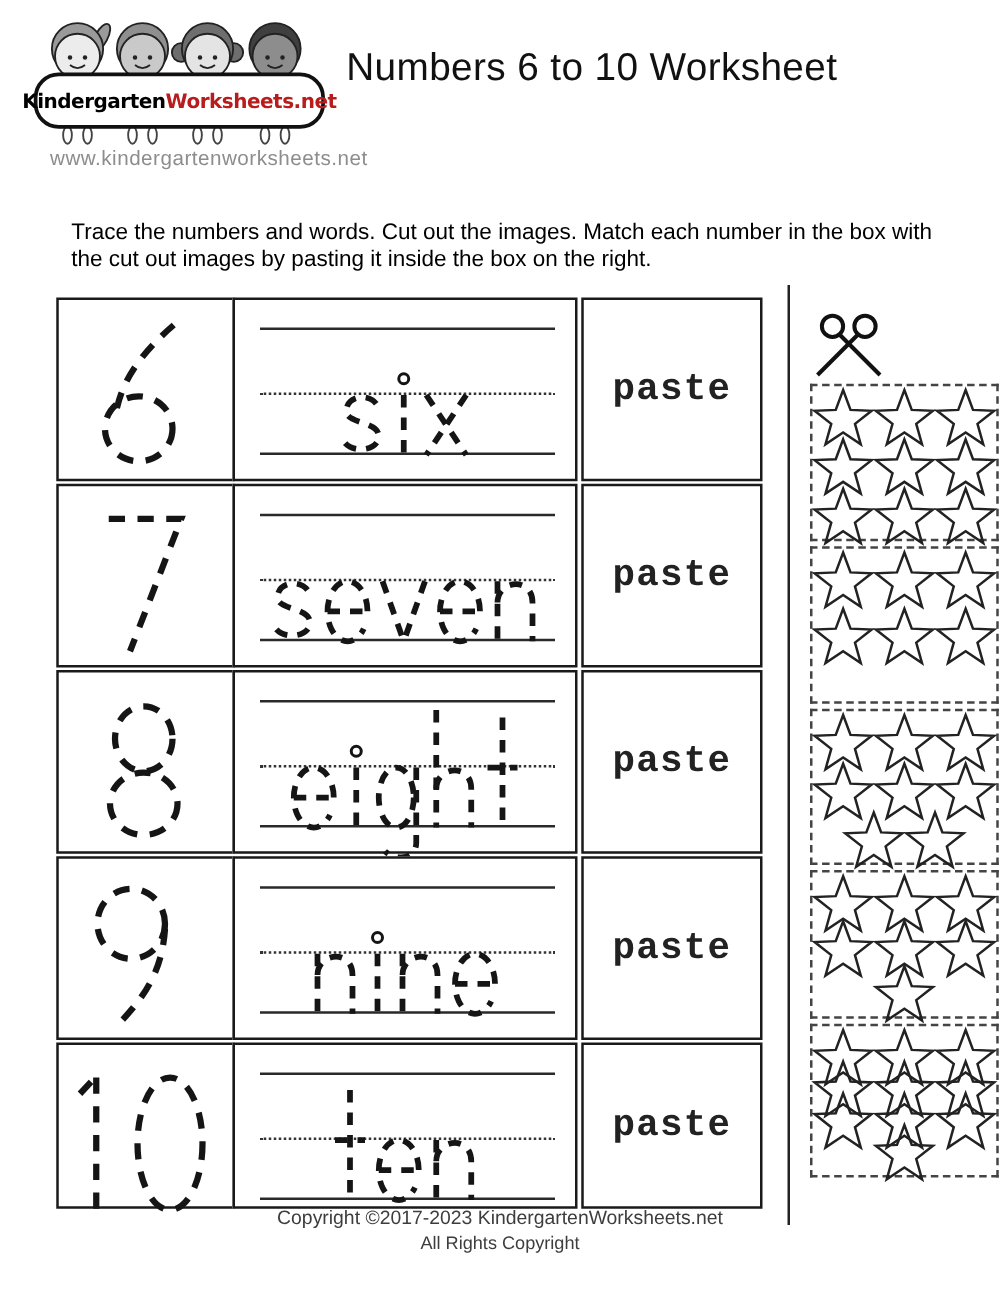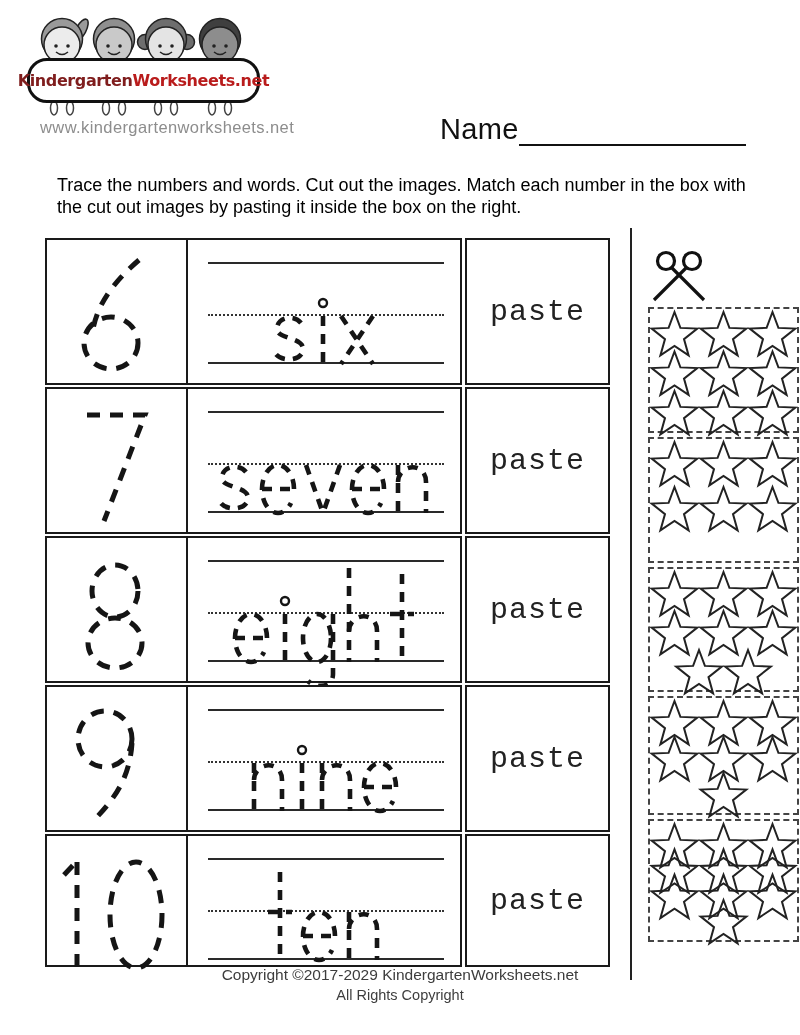--- a/index.html
+++ b/index.html
@@ -5,34 +5,34 @@
   html,body{margin:0;padding:0;background:#fff;}
   .sheet{position:relative;width:800px;height:1035px;background:#fff;overflow:hidden;
          font-family:"Liberation Sans",sans-serif;color:#1a1a1a;}
 
   
   .logo-wrap{position:absolute;left:26px;top:12px;width:240px;height:110px;}
   .logo-kids{position:absolute;left:0;top:0;}
   .logo-banner{position:absolute;left:1px;top:46px;width:227px;height:39px;border:3px solid #111;
                border-radius:20px;background:#fff;display:flex;align-items:center;justify-content:center;
                white-space:nowrap;font-family:"DejaVu Sans",sans-serif;font-weight:bold;font-size:16px;letter-spacing:-0.4px;}
-  .brand-gray{color:#7f1d1d;}
+  .brand-gray{color:#000000;}
   .brand-black{color:#b91c1c;}
   .logo-url{position:absolute;left:28px;top:118px;font-size:16.5px;color:#8d8d8d;letter-spacing:.4px;margin-left:12px;}
 
   .page-title{position:absolute;left:277px;top:36px;font-size:31px;color:#111;letter-spacing:.3px;}
   .name-row{position:absolute;left:440px;top:112px;width:306px;display:flex;align-items:flex-end;}
   .name-label{font-size:29px;color:#111;letter-spacing:.3px;line-height:1.1;}
   .name-blank{flex:1;border-bottom:2px solid #111;height:32px;}
 
   .instructions{position:absolute;left:57px;top:174px;width:706px;font-size:18px;line-height:1.24;color:#000;}
 
   
   .w-row{position:absolute;left:0;width:612px;}
-  .cell{position:absolute;top:0;bottom:0;background:#fff;border:2px solid #1a1a1a;box-sizing:border-box;}
+  .cell{position:absolute;top:0;bottom:0;background:#fff;border:2px solid #1a1a1a;box-sizing:border-box;font-weight:bold;}
   .num-cell{left:45px;width:143px;}
   .word-cell{left:186px;width:276px;}
   .paste-cell{left:465px;width:145px;display:flex;align-items:center;justify-content:center;}
   .paste-label{font-family:"Liberation Mono",monospace;font-size:30px;color:#222;letter-spacing:1px;}
   .wl{position:absolute;left:20px;right:16px;}
   .wl-top{top:22px;border-top:2px solid #2a2a2a;}
   .wl-mid{top:74px;border-top:2px dotted #333;}
   .wl-bot{top:122px;border-top:2px solid #2a2a2a;}
   .num-svg{position:absolute;left:0;top:0;overflow:visible;}
   .word-svg{position:absolute;left:0;top:0;overflow:visible;}
@@ -96,25 +96,22 @@
           <ellipse cx="202" cy="96" rx="3.5" ry="7"></ellipse>
       </g>
     </svg>
     <div class="logo-banner">
       <span class="brand-gray">Kindergarten</span>
         <span class="brand-black">Worksheets.net</span>
     </div>
   </div>
   <div class="logo-url">www.kindergartenworksheets.net</div>
 
-
-  <div class="name-row">
-    <span class="name-label">Name</span>
-    <span class="name-blank"></span>
-  </div>
+  <div class="page-title">Numbers 6 to 10 Worksheet</div>
+
 
   <div class="instructions">Trace the numbers and words. Cut out the images. Match each number in the box with the cut out images by pasting it inside the box on the right.</div>
 
   <div id="rows">
       <div class="w-row" style="top: 238px; height: 147px;">
     <div class="cell num-cell">
       <svg class="num-svg" viewBox="0 0 139 146" width="139" height="146">
             <path d="M92 20 C64 44 48 68 45 96" fill="none" stroke="#151515" stroke-width="5" stroke-dasharray="13 10"></path>
             <ellipse cx="64" cy="103" rx="27" ry="26" fill="none" stroke="#151515" stroke-width="5" stroke-dasharray="13 10"></ellipse>
           </svg>
@@ -309,16 +306,16 @@
             <polygon points="24,1 29.9,16.9 46.8,17.6 33.5,28.1 38.1,44.4 24,35 9.9,44.4 14.5,28.1 1.2,17.6 18.1,16.9" fill="none" stroke="#222" stroke-width="2" transform="translate(0.5,52.666666666666664)"></polygon>
             <polygon points="24,1 29.9,16.9 46.8,17.6 33.5,28.1 38.1,44.4 24,35 9.9,44.4 14.5,28.1 1.2,17.6 18.1,16.9" fill="none" stroke="#222" stroke-width="2" transform="translate(49.5,52.666666666666664)"></polygon>
             <polygon points="24,1 29.9,16.9 46.8,17.6 33.5,28.1 38.1,44.4 24,35 9.9,44.4 14.5,28.1 1.2,17.6 18.1,16.9" fill="none" stroke="#222" stroke-width="2" transform="translate(98.5,52.666666666666664)"></polygon>
             <polygon points="24,1 29.9,16.9 46.8,17.6 33.5,28.1 38.1,44.4 24,35 9.9,44.4 14.5,28.1 1.2,17.6 18.1,16.9" fill="none" stroke="#222" stroke-width="2" transform="translate(49.5,78)"></polygon>
           </svg>
   </div>
       </div>
   </div>
 
   <div class="footer">
-    <div class="footer-line1">Copyright ©2017-2029 KindergartenWorksheets.net</div>
+    <div class="footer-line1">Copyright ©2017-2023 KindergartenWorksheets.net</div>
     <div class="footer-line2">All Rights Copyright</div>
   </div>
 </div>
 
 </body></html>

